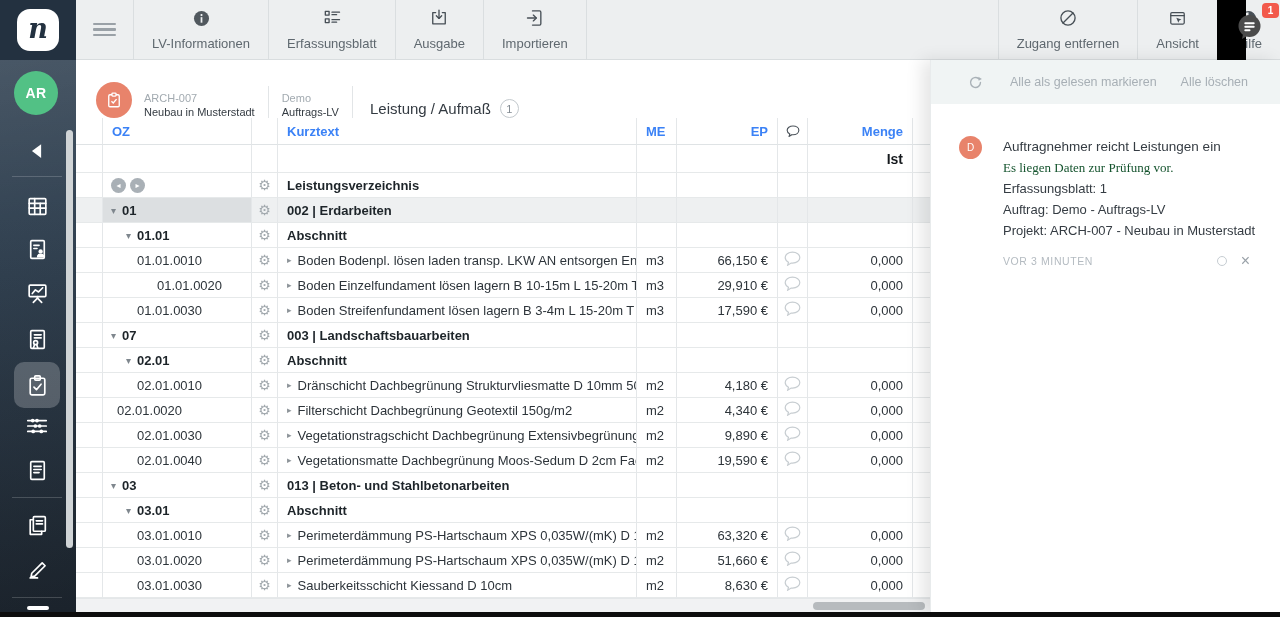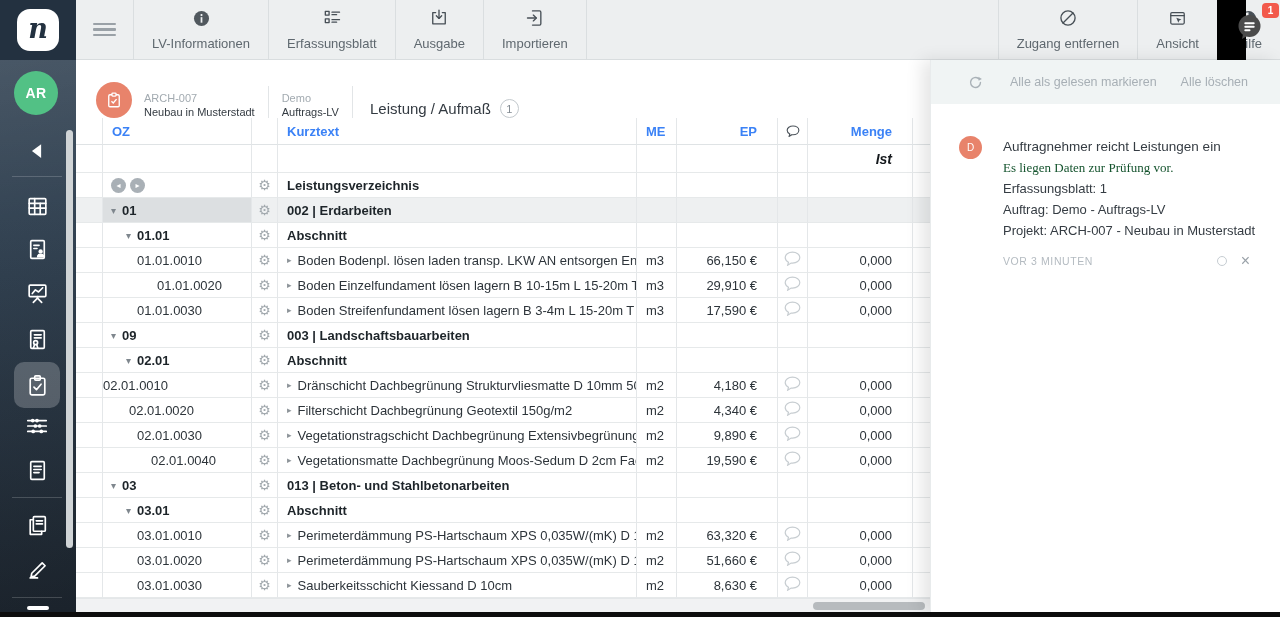--- a/index.html
+++ b/index.html
@@ -48,24 +48,24 @@
   .ph-tab { display:flex; align-items:center; gap:9px; margin-left:4px; }
   .ph-tab .t { font-size:15px; color:#343b42; }
   .ph-badge { width:19px; height:19px; border-radius:50%; border:1px solid #c3c9cd; color:#828a91; font-size:11px; display:flex; align-items:center; justify-content:center; }
 
   
   .table-area { position:absolute; left:76px; top:118px; width:854px; height:480px; background:#fff; font-size:13px; color:#2d343a; }
   .trow { display:grid; grid-template-columns:27px 149px 26px 359px 40px 101px 30px 105px 17px; }
   .cell { border-right:1px solid #e4e7e9; border-bottom:1px solid #e6e9ea; overflow:hidden; white-space:nowrap; display:flex; align-items:center; }
   .cell.last { border-right:none; }
   .h1 .cell { height:27px; font-weight:bold; color:#3b82f6; border-bottom-color:#dfe3e5; }
-  .h2 .cell { height:28px;font-style:italic; }
+  .h2 .cell { height:28px; }
   .dr .cell { height:25px; }
   .pad { padding-left:9px; }
-  .num-r { justify-content:flex-end; padding-right:20px; }
+  .num-r { justify-content:flex-end; padding-right:9px; }
   .ist { font-weight:bold; font-size:14px; color:#15191d; }
   .gear { justify-content:center; color:#a2a9ae; font-size:14px; cursor:pointer; }
   .caret { color:#7f878e; font-size:10px; margin-right:6px; }
   .item-arrow { color:#8d9499; font-size:9px; margin-right:6px; flex:none; }
   .bold { font-weight:bold; color:#1d2429; }
   .row-sel .cell { background:#eef0f1; }
   .row-sel .cell.ozc { background:#dcdfe1; }
   .nav-circles { display:flex; gap:4px; margin-left:8px; }
   .nav-circles .c { width:15px; height:15px; border-radius:50%; background:#a9b0b6; color:#fff; font-size:8px; display:flex; align-items:center; justify-content:center; cursor:pointer; }
   .kx { padding-left:9px; }
@@ -461,21 +461,21 @@
                 <path d="M8.5 1.2 C4.4 1.2 1.2 3.6 1.2 6.6 c0 1.9 1.3 3.6 3.3 4.6 l-.8 3 3.4-2.1 c.45.07.93.1 1.4.1 4.1 0 7.3-2.4 7.3-5.6 S12.6 1.2 8.5 1.2 Z" fill="none" stroke="#c7cdd1" stroke-width="1.2"></path>
               </svg></span>
           </div>
           <div class="cell num-r">0,000</div>
           <div class="cell last"></div>
         </div>
         <div class="trow dr">
           <div class="cell"></div>
           <div class="cell ozc">
             <span class="caret" style="margin-left:8px">▾</span>
-            <span class="bold">09</span>
+            <span class="bold">07</span>
           </div>
           <div class="cell gear">⚙</div>
           <div class="cell kx">
             <span class="bold">003 | Landschaftsbauarbeiten</span>
           </div>
           <div class="cell pad"></div>
           <div class="cell num-r"></div>
           <div class="cell bubble-cell"></div>
           <div class="cell num-r"></div>
           <div class="cell last"></div>
@@ -492,41 +492,41 @@
           </div>
           <div class="cell pad"></div>
           <div class="cell num-r"></div>
           <div class="cell bubble-cell"></div>
           <div class="cell num-r"></div>
           <div class="cell last"></div>
         </div>
         <div class="trow dr">
           <div class="cell"></div>
           <div class="cell ozc">
-            <span style="">02.01.0010</span>
+            <span style="margin-left:34px">02.01.0010</span>
           </div>
           <div class="cell gear">⚙</div>
           <div class="cell kx">
             <span class="item-arrow">▸</span>
             <span>Dränschicht Dachbegrünung Strukturvliesmatte D 10mm 500-600g/m</span>
           </div>
           <div class="cell pad">m2</div>
           <div class="cell num-r">4,180 €</div>
           <div class="cell bubble-cell">
             <span><svg width="17" height="15" viewBox="0 0 17 15">
                 <path d="M8.5 1.2 C4.4 1.2 1.2 3.6 1.2 6.6 c0 1.9 1.3 3.6 3.3 4.6 l-.8 3 3.4-2.1 c.45.07.93.1 1.4.1 4.1 0 7.3-2.4 7.3-5.6 S12.6 1.2 8.5 1.2 Z" fill="none" stroke="#c7cdd1" stroke-width="1.2"></path>
               </svg></span>
           </div>
           <div class="cell num-r">0,000</div>
           <div class="cell last"></div>
         </div>
         <div class="trow dr">
           <div class="cell"></div>
           <div class="cell ozc">
-            <span style="margin-left:26px">02.01.0020</span>
+            <span style="margin-left:14px">02.01.0020</span>
           </div>
           <div class="cell gear">⚙</div>
           <div class="cell kx">
             <span class="item-arrow">▸</span>
             <span>Filterschicht Dachbegrünung Geotextil 150g/m2</span>
           </div>
           <div class="cell pad">m2</div>
           <div class="cell num-r">4,340 €</div>
           <div class="cell bubble-cell">
             <span><svg width="17" height="15" viewBox="0 0 17 15">
@@ -552,21 +552,21 @@
             <span><svg width="17" height="15" viewBox="0 0 17 15">
                 <path d="M8.5 1.2 C4.4 1.2 1.2 3.6 1.2 6.6 c0 1.9 1.3 3.6 3.3 4.6 l-.8 3 3.4-2.1 c.45.07.93.1 1.4.1 4.1 0 7.3-2.4 7.3-5.6 S12.6 1.2 8.5 1.2 Z" fill="none" stroke="#c7cdd1" stroke-width="1.2"></path>
               </svg></span>
           </div>
           <div class="cell num-r">0,000</div>
           <div class="cell last"></div>
         </div>
         <div class="trow dr">
           <div class="cell"></div>
           <div class="cell ozc">
-            <span style="margin-left:48px">02.01.0040</span>
+            <span style="margin-left:34px">02.01.0040</span>
           </div>
           <div class="cell gear">⚙</div>
           <div class="cell kx">
             <span class="item-arrow">▸</span>
             <span>Vegetationsmatte Dachbegrünung Moos-Sedum D 2cm Fadengeflech</span>
           </div>
           <div class="cell pad">m2</div>
           <div class="cell num-r">19,590 €</div>
           <div class="cell bubble-cell">
             <span><svg width="17" height="15" viewBox="0 0 17 15">

